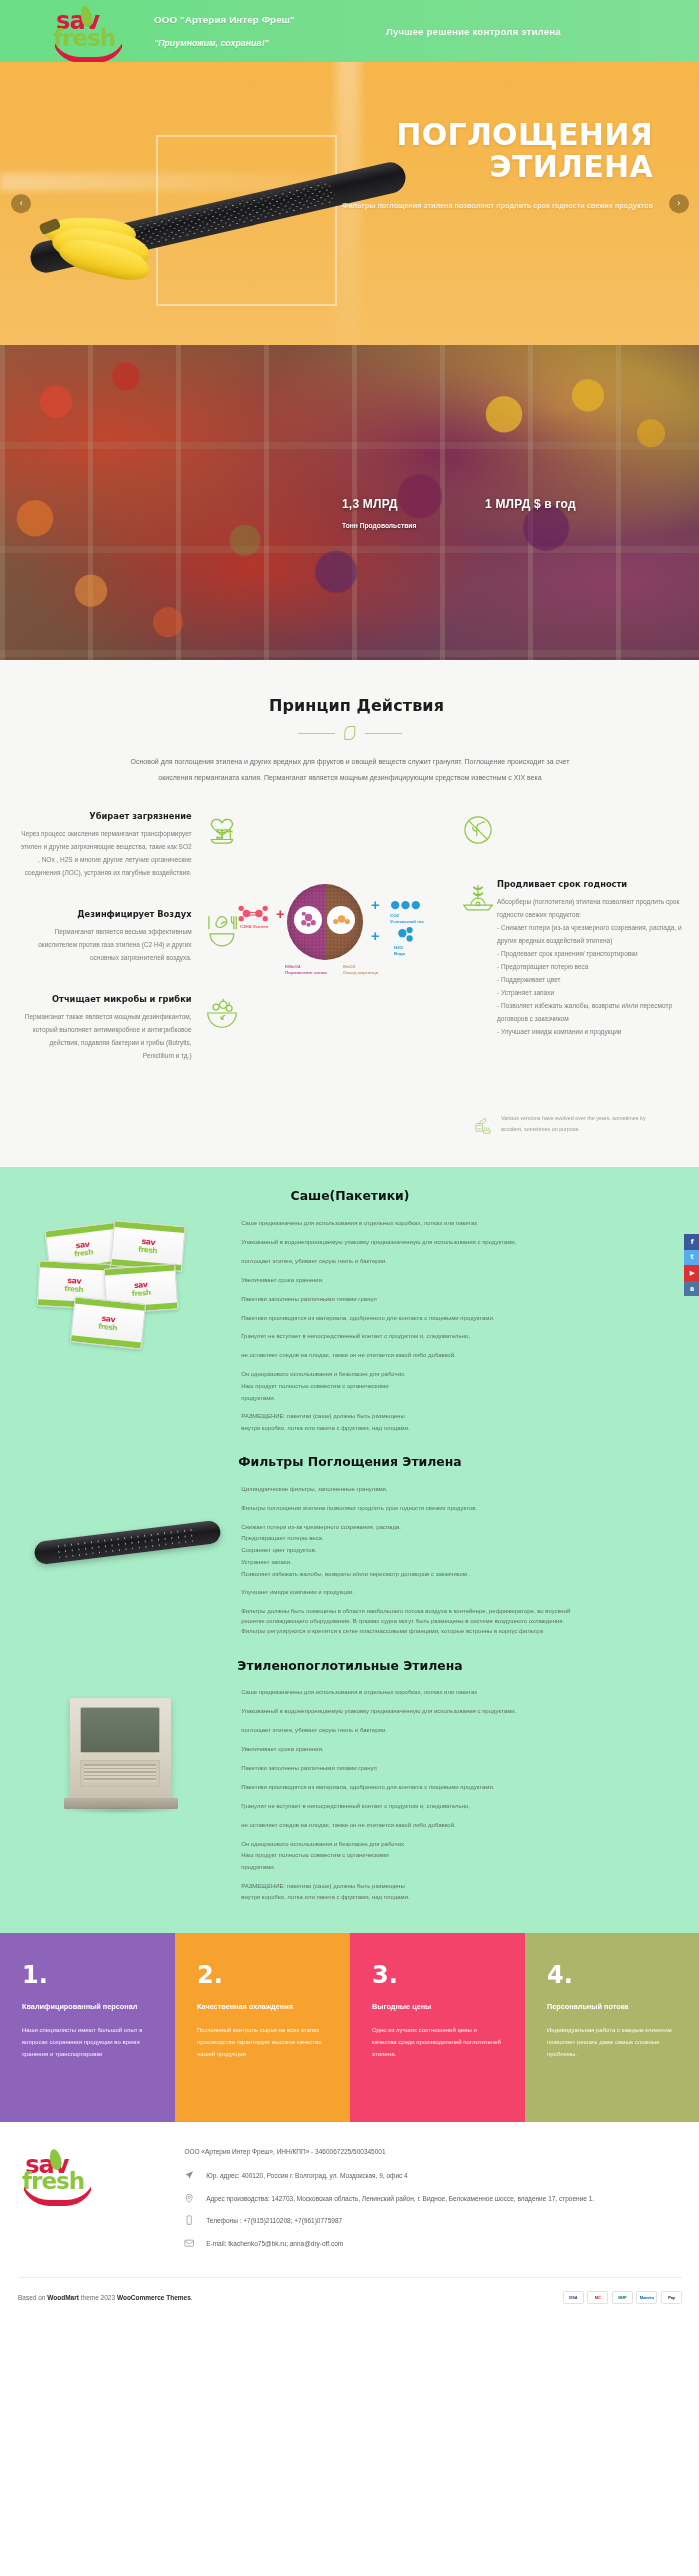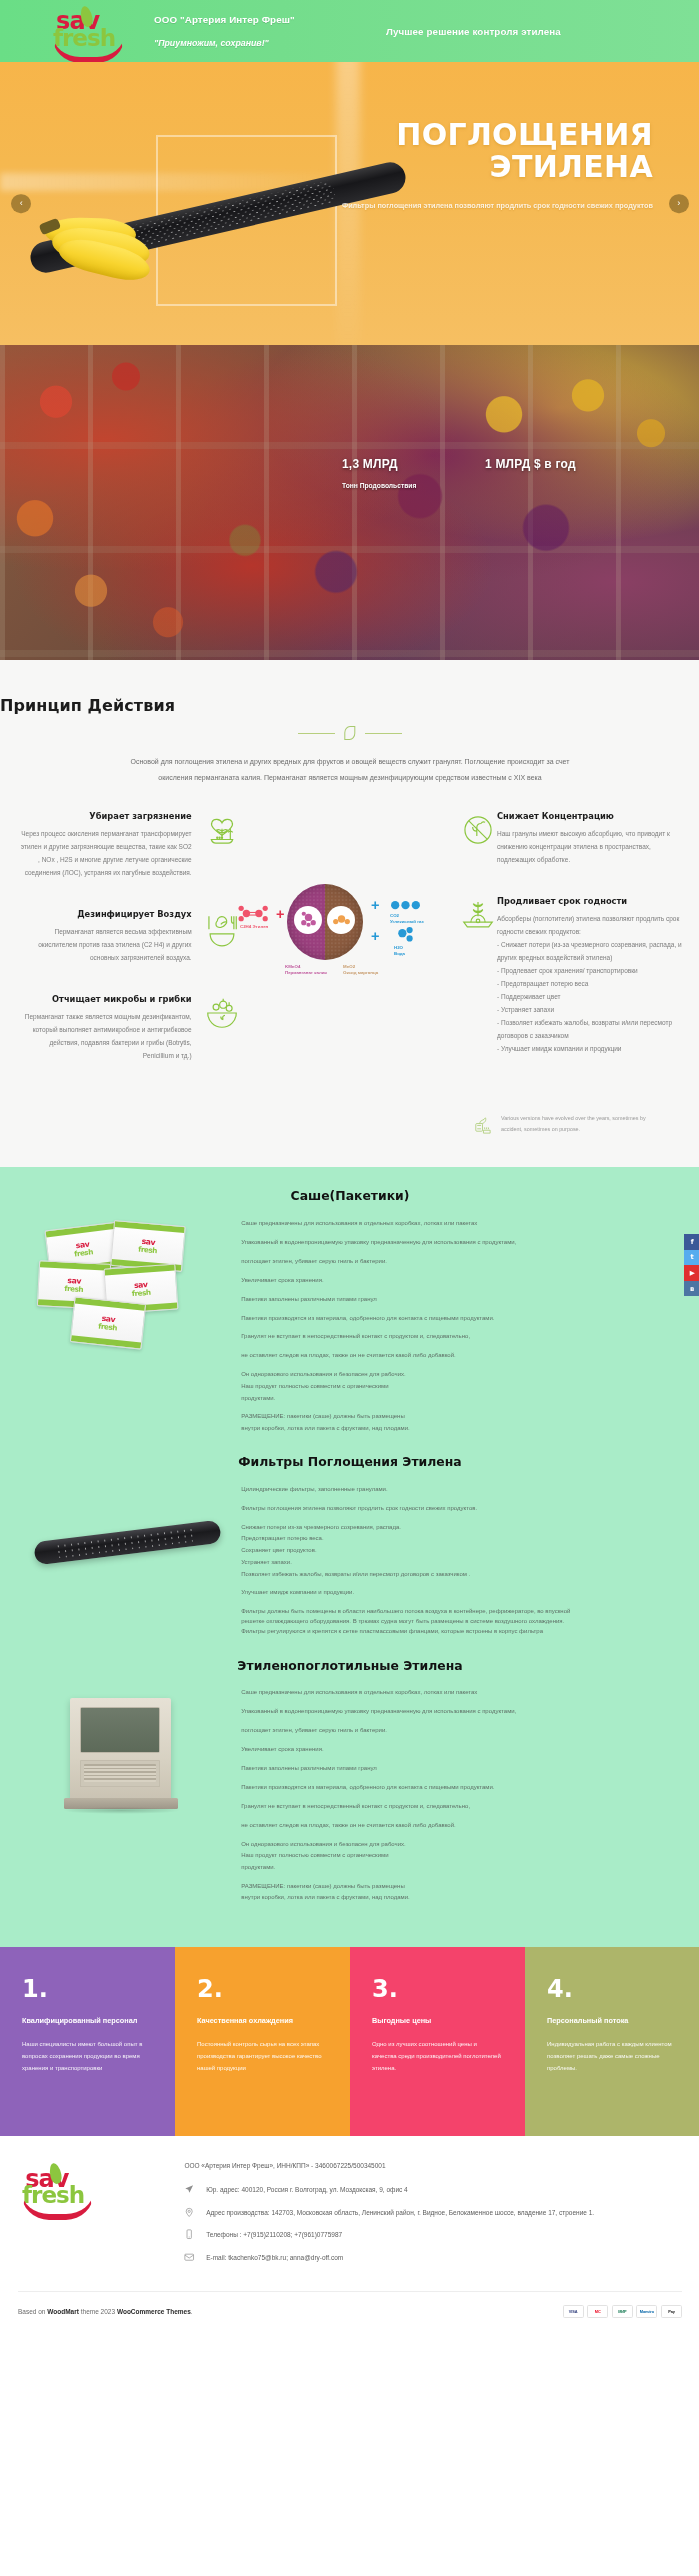--- a/index.html
+++ b/index.html
@@ -174,35 +174,35 @@
   }
   .stats-inner {
     position:absolute; left: 342px; top: 78px; width: 332px; color: #fff;
   }
   .stats-head {
     font-size: 17px; font-weight: 800; line-height: 1.55;
     text-shadow: 0 1px 3.1px rgba(0,0,0,.55);
     font-family: "DejaVu Sans", sans-serif;
   }
   .stats-row { display:flex; margin-top: 34px; }
-  .stat-col { width: 143px; }
+  .stat-col { width: 143px; margin-top: 40px; }
   .stat-num {
     font-size: 12px; font-weight: 800; letter-spacing:0.2px; line-height:1.3;
     text-shadow: 0 1px 3.1px rgba(0,0,0,.55);
   }
   .stat-label {
     margin-top: 9.3px; font-size: 6.7px; font-weight: 700;
     text-shadow: 0 0.5px 2.1px rgba(0,0,0,.5);
   }
 
   
   .principle { background:#f7f7f6; padding: 36px 0 31px; position: relative; }
   .sec-title {
-    text-align:left; font-size: 16px; font-weight: 800; color:#1c1c1c;
-    font-family: "DejaVu Sans", sans-serif; letter-spacing: 0.1px;
+    text-align:center; font-size: 16px; font-weight: 800; color:#1c1c1c;
+    font-family: "DejaVu Sans", sans-serif; letter-spacing: 0.1px; padding-left: 13px;
   }
   .divider {
     margin: 11.4px auto 0; width: 104px; height: 13.5px; position: relative;
   }
   .divider::before, .divider::after {
     content:""; position:absolute; top: 6.7px; width: 37px; height: 0.5px; background:#b7cf7e;
   }
   .divider::before { left: 0; }
   .divider::after { right: 0; }
   .divider .leaf {
@@ -255,21 +255,21 @@
   .mol-label { position:absolute; font-size: 4.4px; font-weight: 700; line-height: 1.35; }
 
   .note {
     margin: 21px auto 0; width: 664px; display:flex; justify-content:flex-end;
     align-items: flex-start; gap: 7.3px; padding-right: 31px;
   }
   .note-icon { width: 23px; height: 23px; flex: 0 0 23px; }
   .note-text { font-size: 5.4px; line-height: 1.9; color:#9a9a9a; width: 150px; }
 
   
-  .green { background:#a9ecc8; padding: 24px 0 35px; position: relative; }
+  .green { background:#a9ecc8; padding: 24px 0 21px; position: relative; }
   .prod-title {
     text-align:center; font-size: 12.4px; font-weight: 800; color:#121212;
     font-family: "DejaVu Sans", sans-serif; margin-bottom: 15.6px;
   }
   .prod-row { display:flex; width: 664px; margin: 0 auto; align-items: flex-start; }
   .prod-media { width: 218px; flex: 0 0 218px; padding-top: 3.1px; }
   .prod-copy { flex: 1; padding-left: 5.2px; padding-right: 93px; }
   .prod-copy p { font-size: 6px; line-height: 1.6; color:#5e6f66; margin-bottom: 9.3px; }
   .prod-copy p.tight { margin-bottom: 2.1px; }
 
@@ -587,24 +587,20 @@
 
       <div class="col-side">
 
         <div class="feat">
           <div class="feat-icon">
             <svg viewBox="0 0 64 64" fill="none" stroke="#8cc63f" stroke-width="2">
               <circle cx="32" cy="32" r="22"></circle>
               <path d="M17 17l30 30"></path>
               <path d="M30 42V28c0-4 3-7 7-7M30 34c-4 0-7-3-7-7M37 21c2-3 5-3 7-2"></path>
             </svg>
-          </div>
-          <div class="feat-body">
-            <div class="feat-title">Снижает Концентрацию</div>
-            <div class="feat-text">Наш гранулы имеют высокую абсорбцию, что приводит к снижению концентрации этилена в пространствах, подлежащих обработке.</div>
           </div>
         </div>
 
         <div class="feat">
           <div class="feat-icon">
             <svg viewBox="0 0 64 64" fill="none" stroke="#8cc63f" stroke-width="2">
               <path d="M32 10v24"></path>
               <path d="M32 16c-5 0-8-3-8-3s3 5 8 5zM32 16c5 0 8-3 8-3s-3 5-8 5z"></path>
               <path d="M32 26c-5 0-8-3-8-3s3 5 8 5zM32 26c5 0 8-3 8-3s-3 5-8 5z"></path>
               <path d="M20 44a12 12 0 0 1 24 0"></path>

